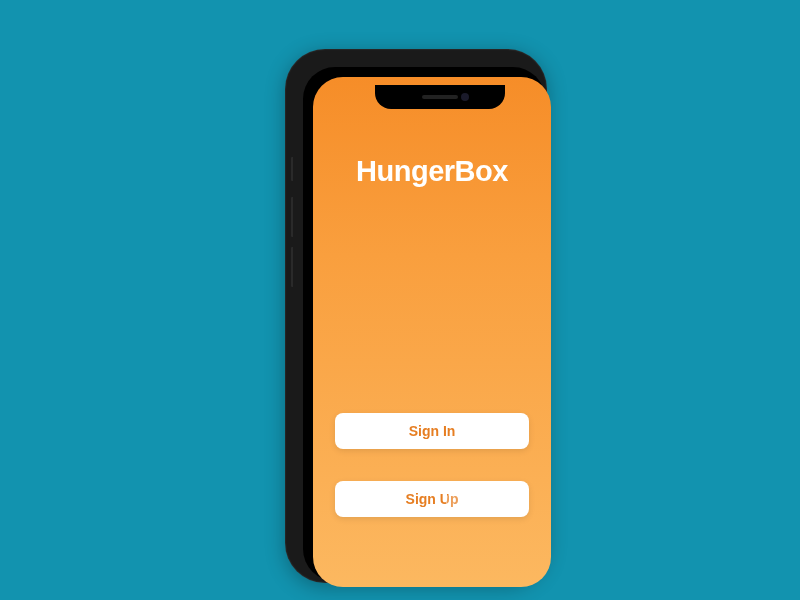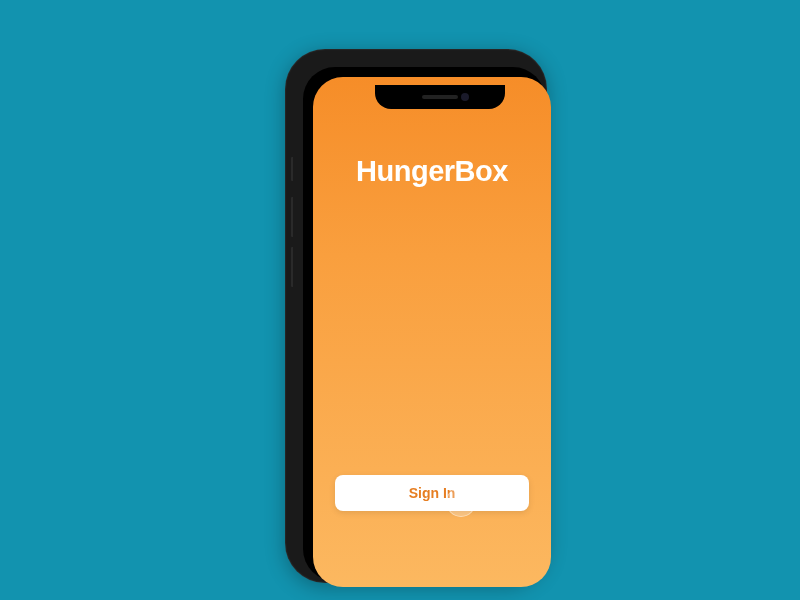--- a/index.html
+++ b/index.html
@@ -84,21 +84,21 @@
     .app-title {
       margin-top: 78px;
       color: #ffffff;
       font-size: 29px;
       font-weight: 600;
       letter-spacing: -0.5px;
     }
     
     .button-container {
       position: absolute;
-      bottom: 60px;
+      bottom: 54px;
       width: 100%;
       display: flex;
       flex-direction: column;
       align-items: center;
       gap: 16px;
     }
     
     .auth-button {
       width: 194px;
       height: 36px;
@@ -183,18 +183,21 @@
         <div class="speaker"></div>
         <div class="camera"></div>
       </div>
 
       <div class="app-title">HungerBox</div>
 
       <div class="button-container">
         <button class="auth-button">
           <span>Sign In</span>
         </button>
+        <button class="auth-button">
+          <span>Sign Up</span>
+        </button>
       </div>
 
       <div class="touch-indicator"></div>
     </div>
   </div>
 </div>
 
 </body></html>

